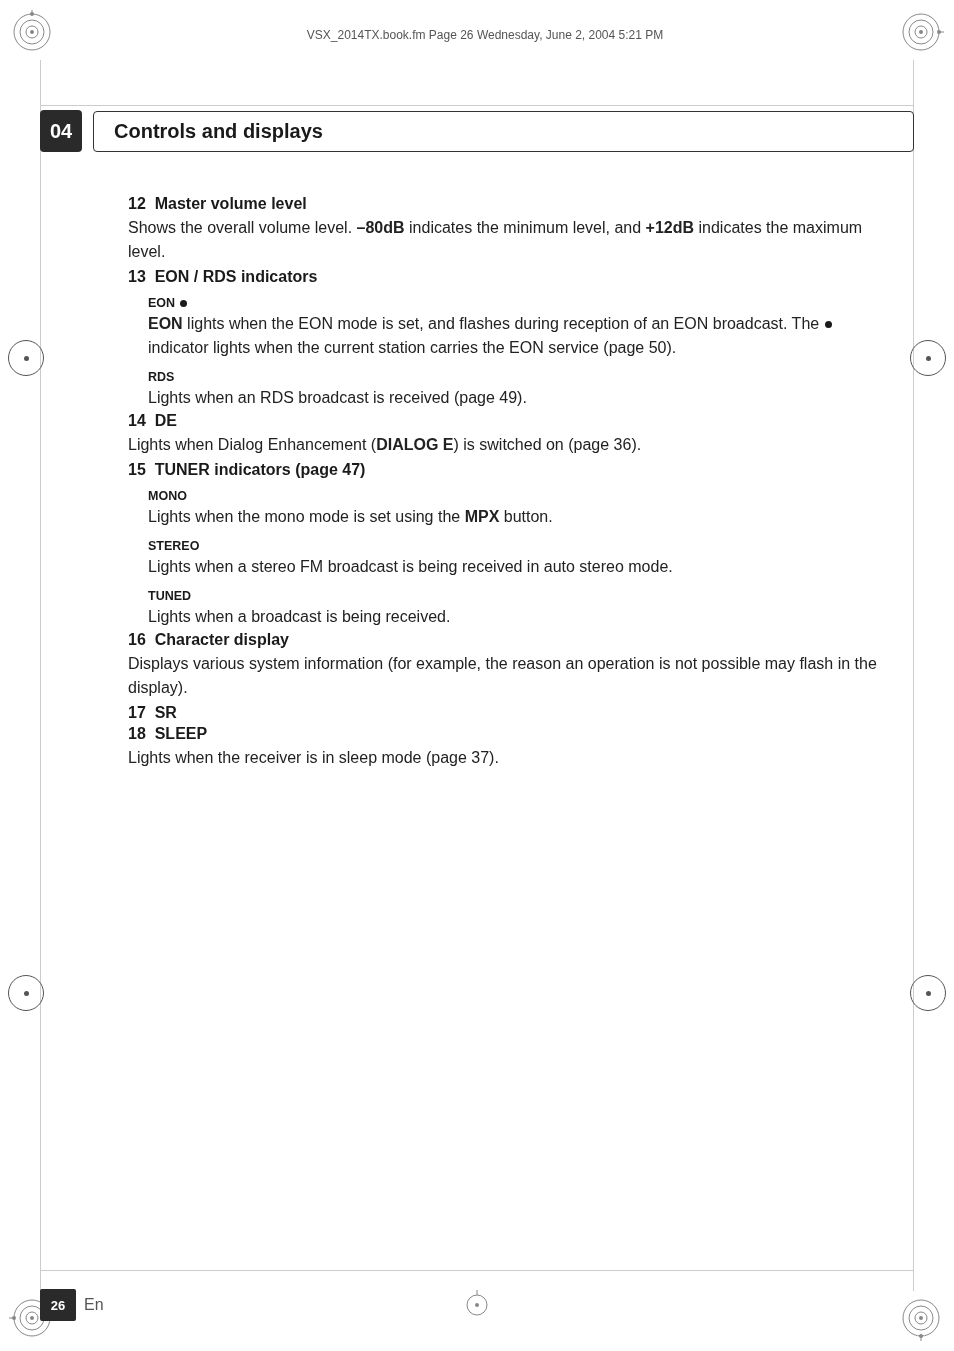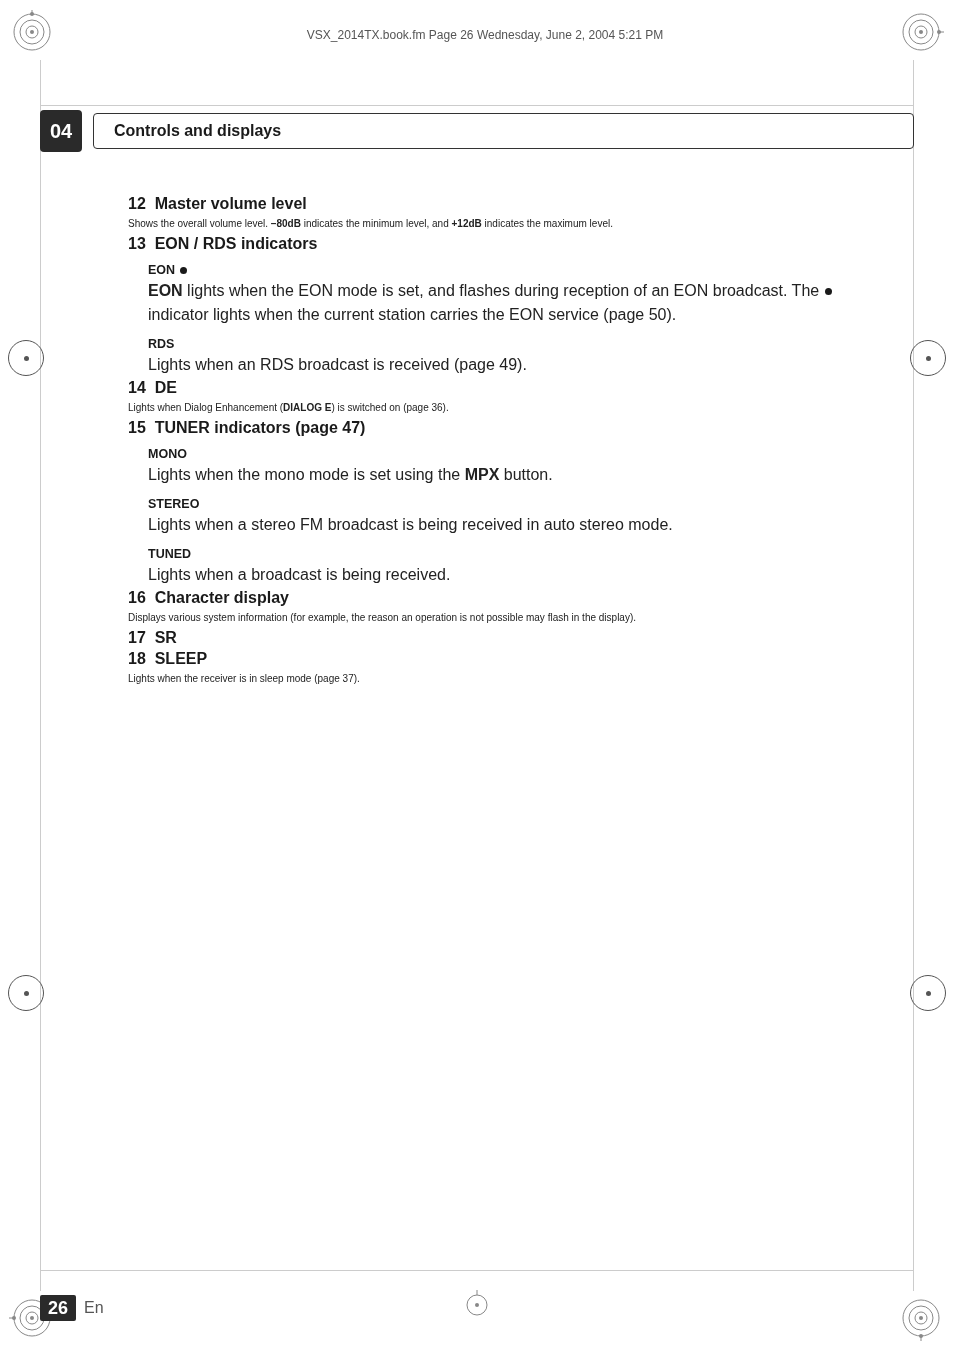--- a/index.html
+++ b/index.html
@@ -83,21 +83,21 @@
       justify-content: center;
       border-radius: 4px;
       flex-shrink: 0;
     }
 
     .chapter-title-box {
       flex: 1;
       border: 1.5px solid #333;
       border-radius: 4px;
       padding: 8px 20px;
-      font-size: 16px;
+      font-size: 20px;
       font-weight: bold;
       color: #1a1a1a;
     }
 
     
     .main-content {
       position: absolute;
       top: 195px;
       left: 128px;
       right: 60px;
@@ -109,21 +109,21 @@
       font-weight: bold;
       margin-bottom: 3px;
       margin-top: 14px;
     }
 
     .section-heading:first-child {
       margin-top: 0;
     }
 
     .section-body {
-      font-size: 10px;
+      font-size: 16px;
       line-height: 1.5;
       color: #222;
       margin-bottom: 4px;
     }
 
     .sub-heading {
       font-size: 12.5px;
       font-weight: bold;
       margin-top: 10px;
       margin-bottom: 2px;
@@ -155,24 +155,24 @@
       left: 40px;
       right: 40px;
       display: flex;
       align-items: center;
       gap: 8px;
     }
 
     .page-number-box {
       background: #2a2a2a;
       color: #ffffff;
-      font-size: 18px;
+      font-size: 13px;
       font-weight: bold;
       width: 36px;
-      height: 26px;
+      height: 32px;
       display: flex;
       align-items: center;
       justify-content: center;
       border-radius: 2px;
     }
 
     .page-lang {
       font-size: 16px;
       color: #555;
     }

